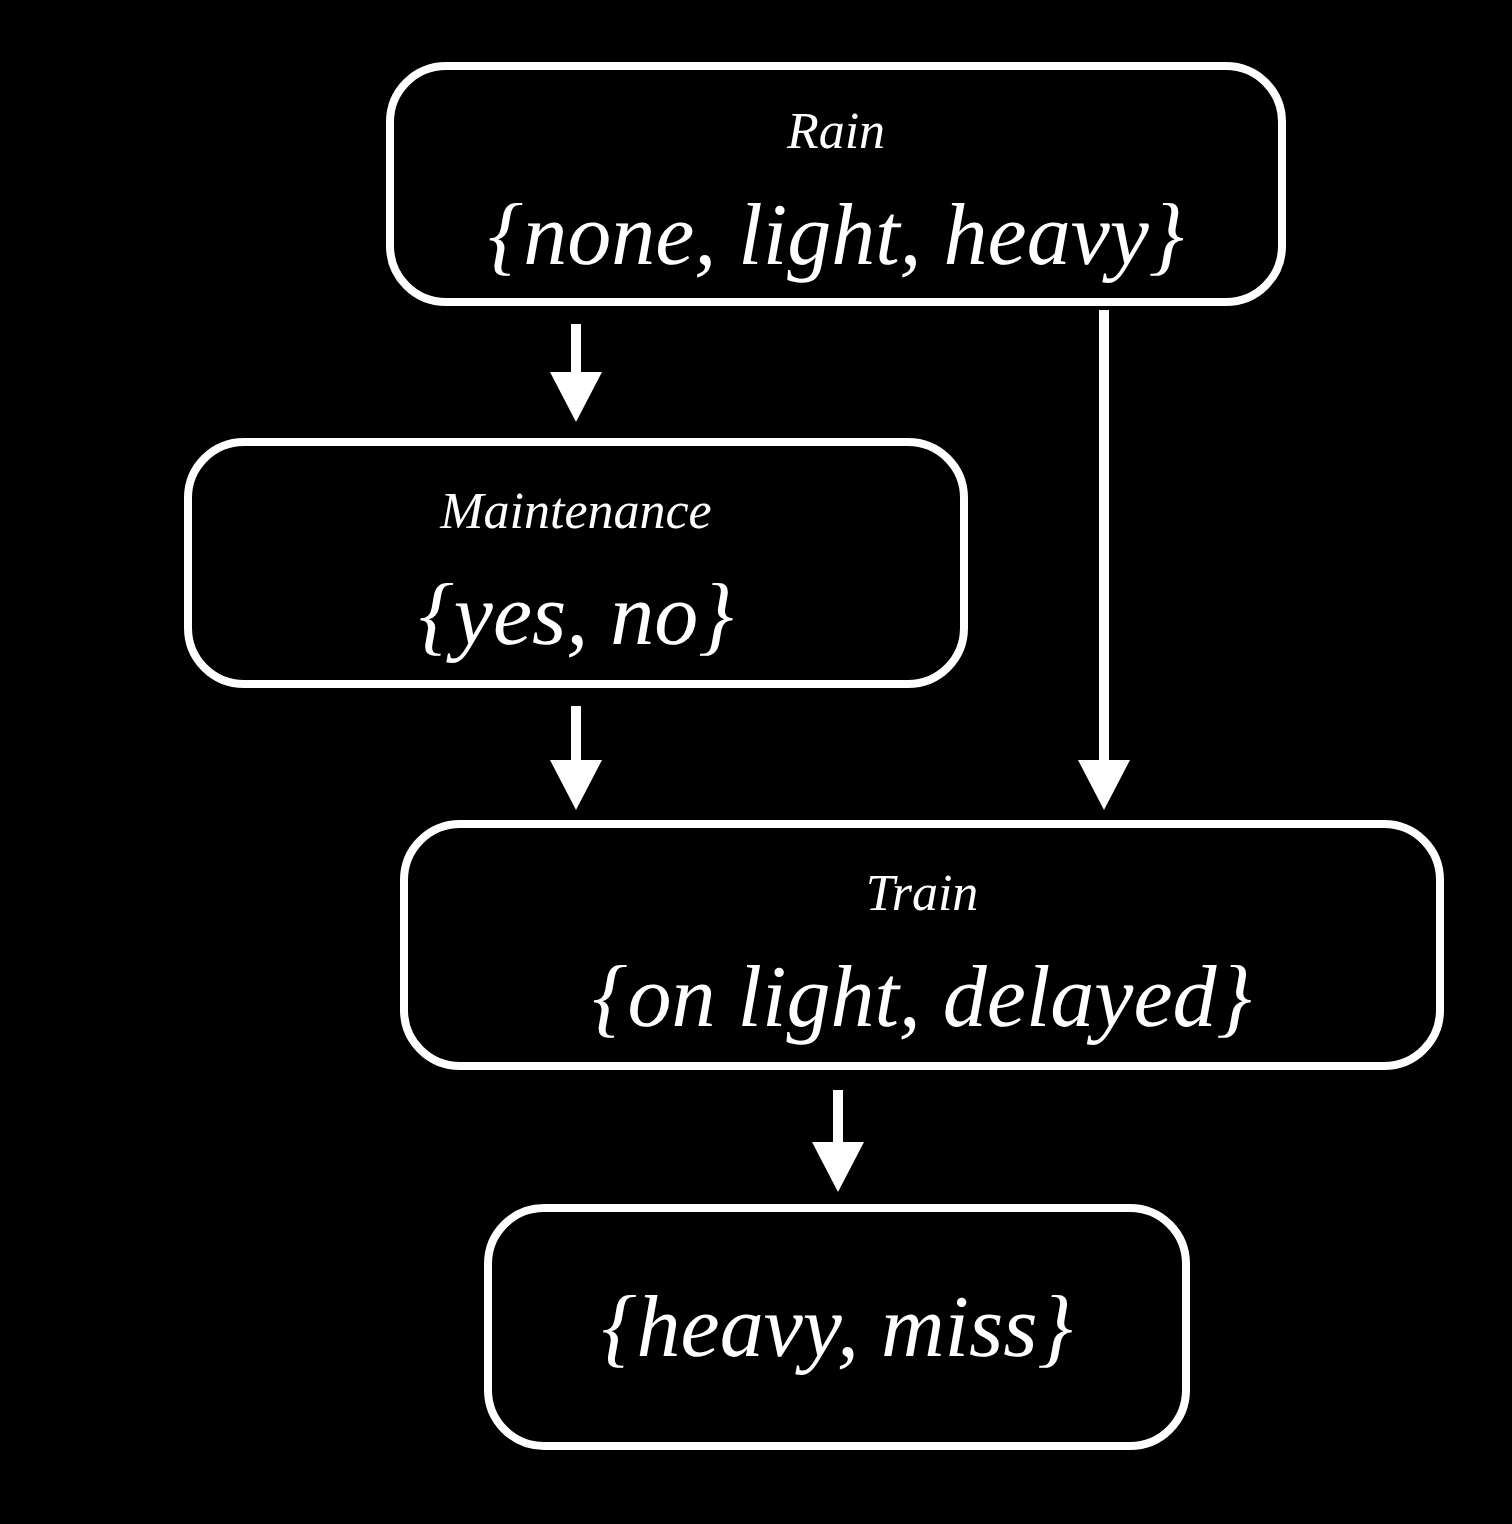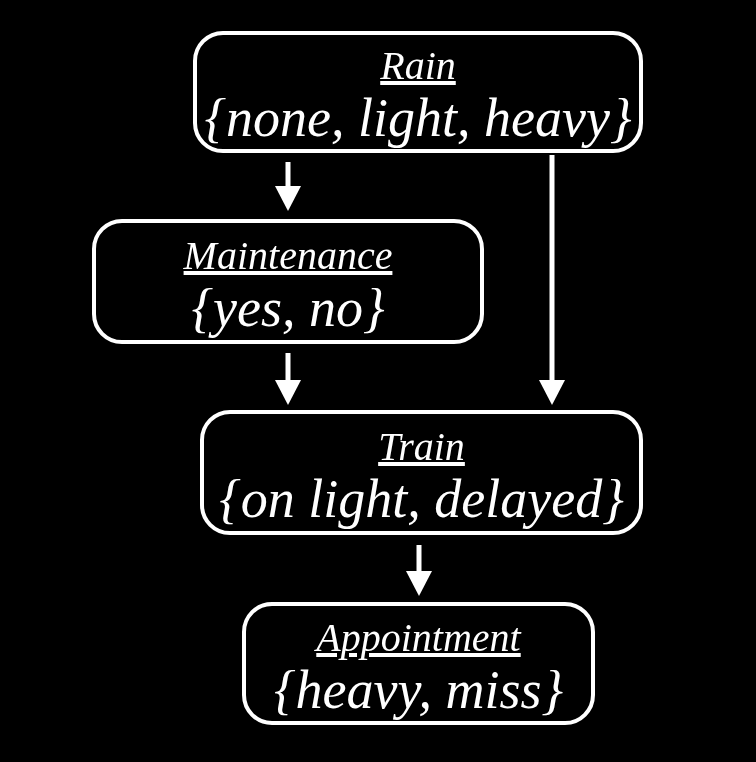--- a/index.html
+++ b/index.html
@@ -30,33 +30,32 @@
     background: #000000;
     display: flex;
     flex-direction: column;
     align-items: center;
     justify-content: center;
     color: #ffffff;
     font-style: italic;
     text-align: center;
   }
   .node .node-label {
-    font-size: 40px;
+    font-size: 26px;
     line-height: 52px;
     white-space: nowrap;
-    text-decoration: underline;
   }
   .node .node-values {
-    font-size: 54px;
+    font-size: 44px;
     line-height: 52px;
     white-space: nowrap;
   }
   .node-rain        { left: 193px; top: 31px;  width: 450px; height: 122px; }
   .node-maintenance { left: 92px;  top: 219px; width: 392px; height: 125px; justify-content: center; }
-  .node-train       { left: 200px; top: 410px; width: 443px; height: 125px; }
+  .node-train       { left: 200px; top: 410px; width: 522px; height: 125px; }
   .node-appointment { left: 242px; top: 602px; width: 353px; height: 123px; }
   .edge-line {
     stroke: #ffffff;
     stroke-width: 5;
     fill: none;
   }
   .edge-head {
     fill: #ffffff;
     stroke: none;
   }
@@ -98,17 +97,16 @@
     <div class="node-label">Maintenance</div>
     <div class="node-values">{yes, no}</div>
   </div>
 
   <div class="node node-train">
     <div class="node-label">Train</div>
     <div class="node-values">{on light, delayed}</div>
   </div>
 
   <div class="node node-appointment">
-    <div class="node-label">Appointment</div>
     <div class="node-values">{heavy, miss}</div>
   </div>
 
 </div>
 
 </body></html>

